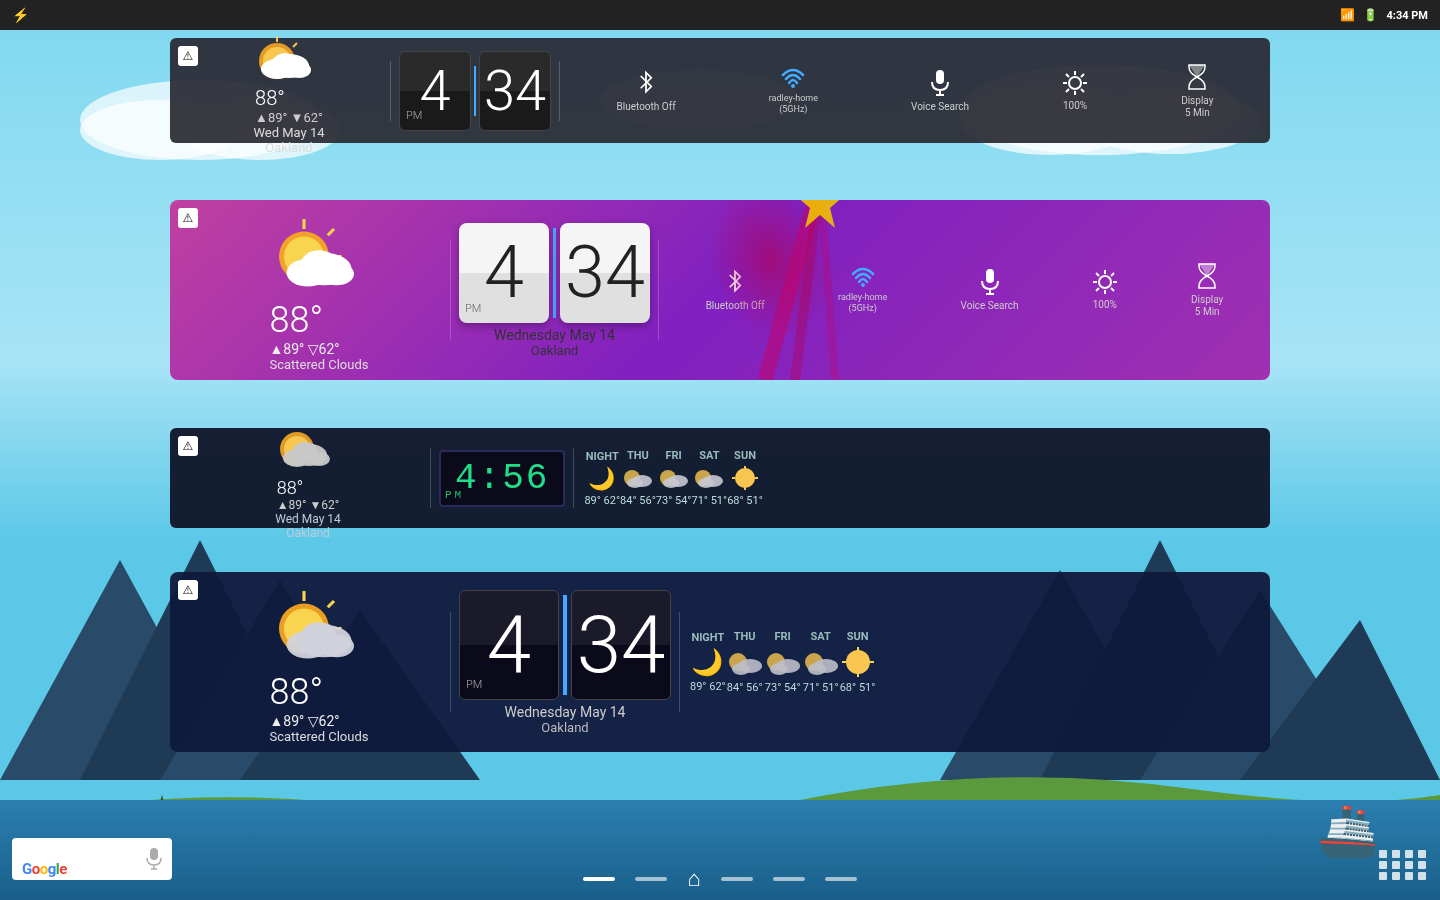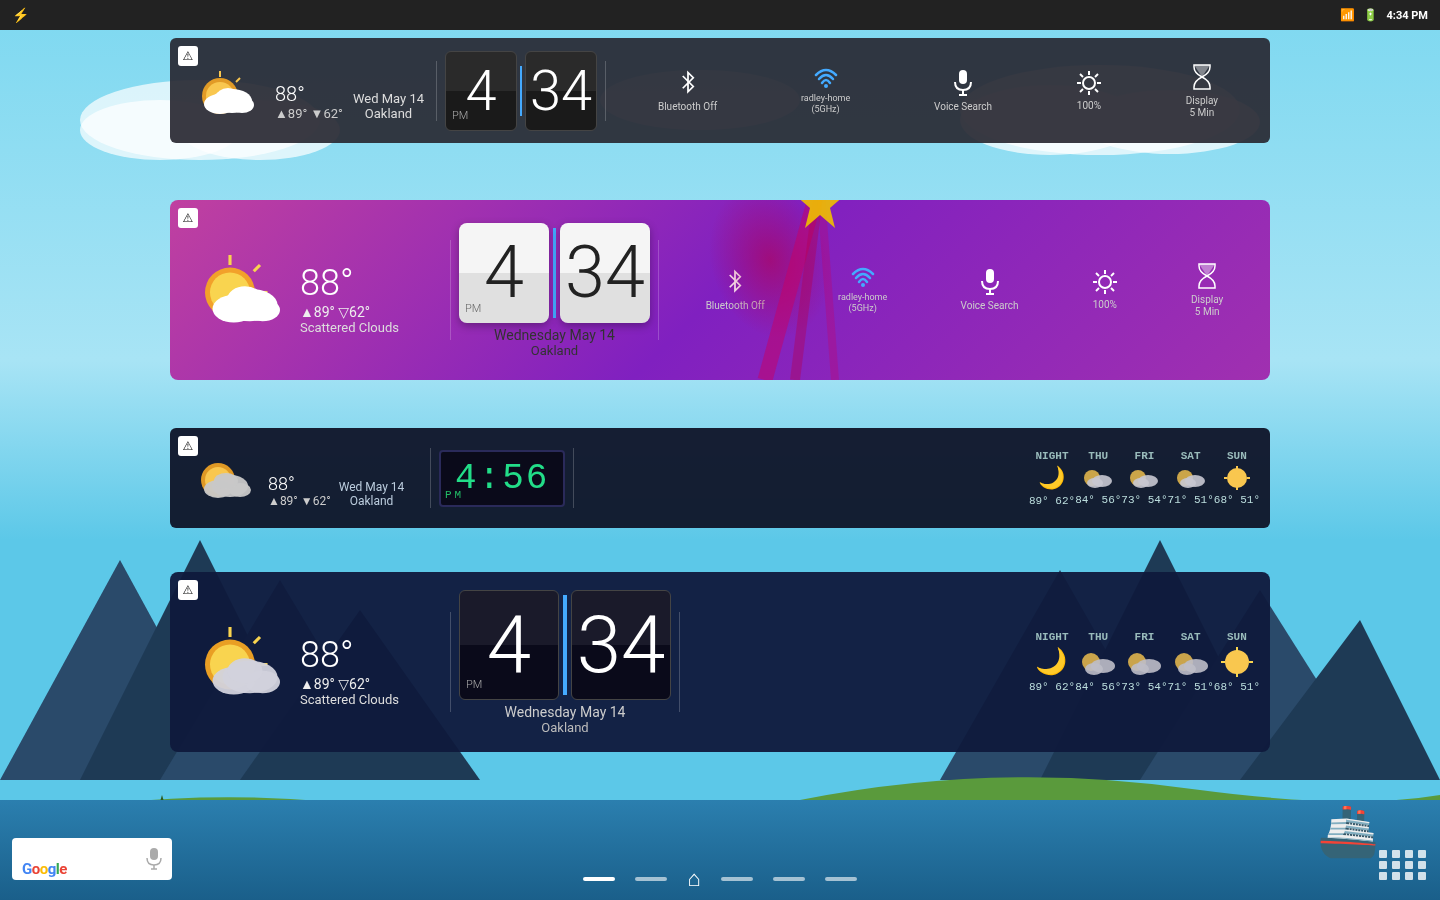--- a/index.html
+++ b/index.html
@@ -126,24 +126,25 @@
       border-radius: 8px;
       z-index: 50;
       display: flex;
       align-items: center;
       overflow: hidden;
     }
 
     
     .weather-section {
       display: flex;
-      align-items: flex-end;
+      align-items: center;
       padding: 0 12px;
       min-width: 260px;
       flex-shrink: 0;
+      flex-direction: column;
     }
     .weather-info {
       margin-left: 10px;
       color: #fff;
     }
     .weather-info .temp-main { font-size: 24px; font-weight: 300; }
     .weather-info .temp-range { font-size: 13px; color: #ccc; }
     .flip-digit {
       background: linear-gradient(180deg, #2a2a2a 50%, #1a1a1a 50%);
       color: #fff;
@@ -209,23 +210,22 @@
       gap: 4px;
       color: #fff;
     }
     .qs-label { font-size: 10px; text-align: center; color: #ccc; line-height: 1.2; }
 
     
     .forecast-section {
       display: flex;
       align-items: center;
       flex: 1;
-      justify-content: flex-end;
+      justify-content: flex-start;
       padding: 0 10px;
-      font-family: Liberation Mono, monospace;
     }
     .forecast-item {
       display: flex;
       flex-direction: column;
       align-items: center;
       gap: 3px;
     }
     .forecast-label { font-size: 11px; color: #9bb; font-weight: bold; }
     .forecast-temps { font-size: 11px; color: #bdd; }
 

